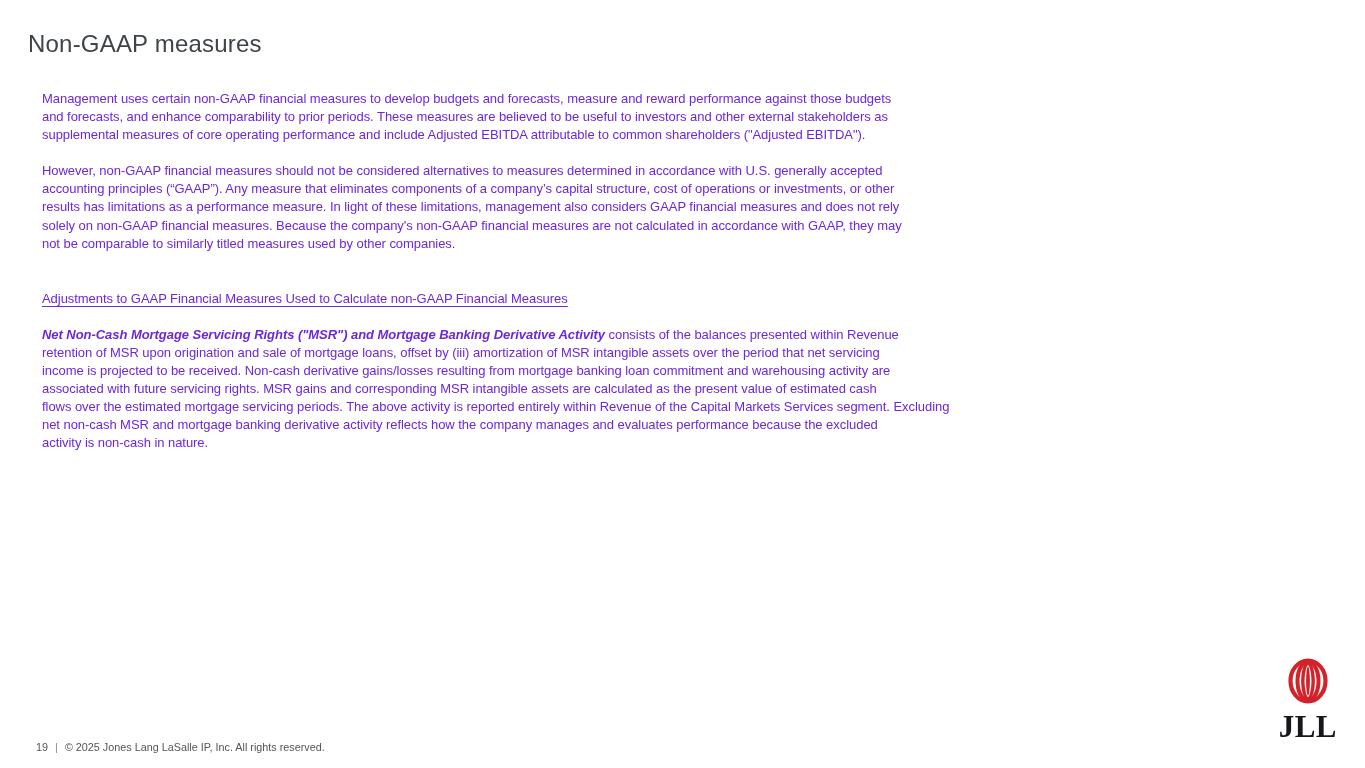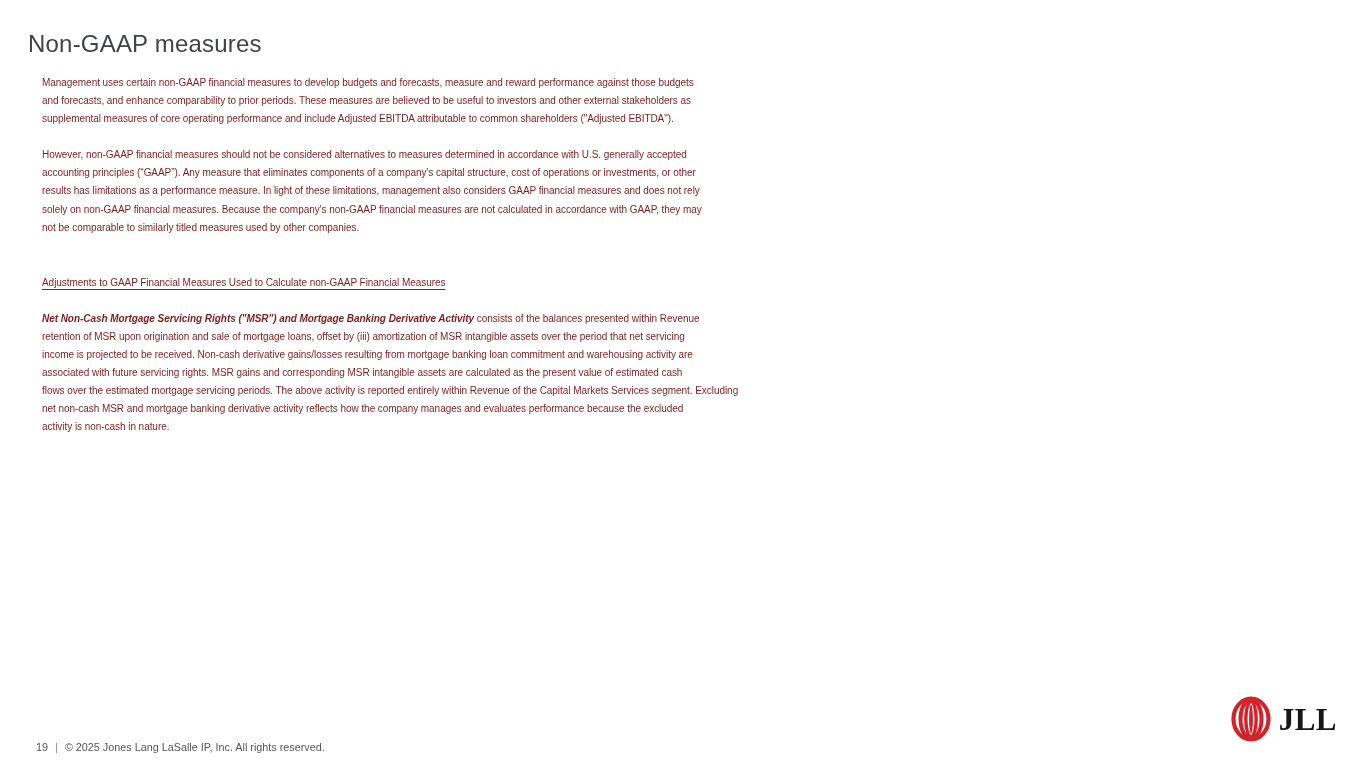--- a/index.html
+++ b/index.html
@@ -8,22 +8,22 @@
 
   .slide { position: absolute; inset: 0; background: #ffffff; }
 
   .slide-title {
     position: absolute; left: 28px; top: 30px;
     font-size: 24px; font-weight: 300; letter-spacing: 0.2px;
     color: #3f4449;
   }
 
   .content {
-    position: absolute; left: 42px; top: 74px; width: 1000px;
-    color: #7f1d1d; font-size: 10px; line-height: 18.1px;
+    position: absolute; left: 42px; top: 90px; width: 1000px;
+    color: #6d28d9; font-size: 13px; line-height: 18.1px;
     letter-spacing: -0.05px;
   }
   .para { margin-bottom: 18px; }
   .line { white-space: nowrap; }
 
   .section-heading {
     margin-bottom: 18px;
     text-decoration: underline;
     text-underline-offset: 3px;
     margin-top: 37px;
@@ -31,21 +31,21 @@
   .lead-bi { font-weight: bold; font-style: italic; }
 
   .footer {
     position: absolute; left: 36px; bottom: 15px;
     font-size: 10.8px; color: #53565a; display: flex; align-items: center; gap: 7px;
   }
   .footer .sep { color: #8a8d90; font-size: 11px; }
 
   .logo {
     position: absolute; right: 28px; bottom: 26px;
-    display: flex; align-items: center; gap: 7px;
+    display: flex; align-items: center; gap: 7px; flex-direction: column;
   }
   .logo-mark { display: block; }
   .logo-text {
     font-family: "Liberation Serif", "DejaVu Serif", serif;
     font-weight: 700; font-size: 31px; color: #17171b; letter-spacing: 0.5px;
     line-height: 1;
   }
 </style>
 </head>
 <body>

